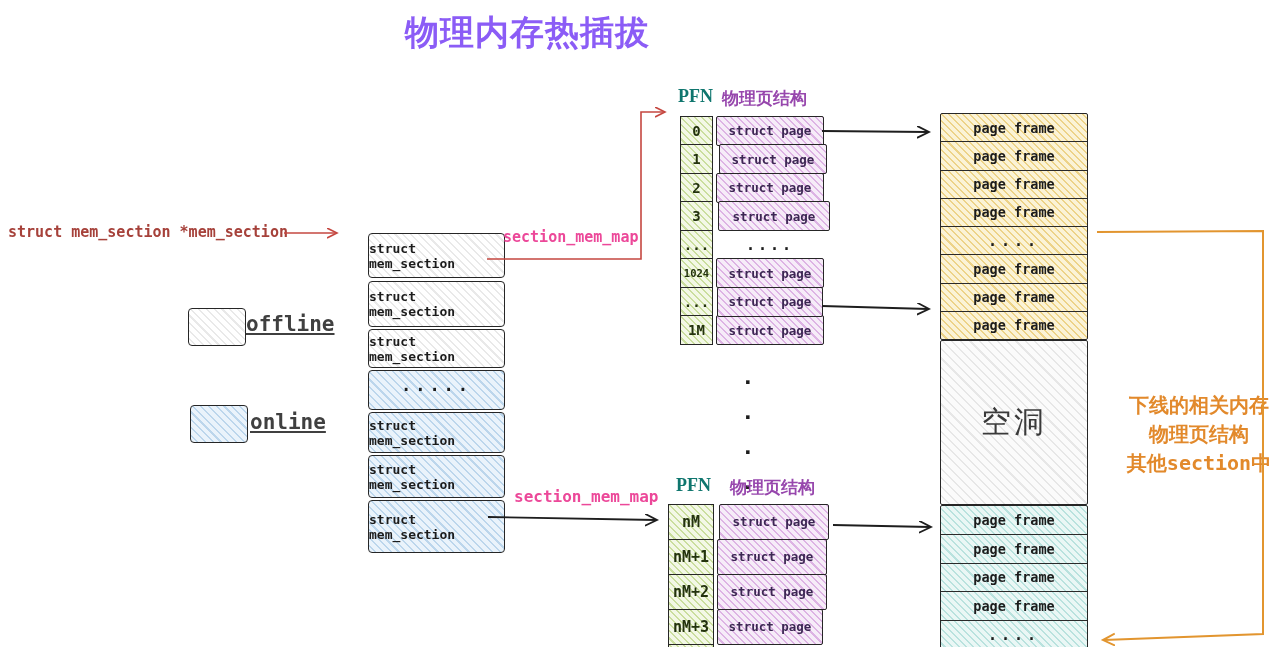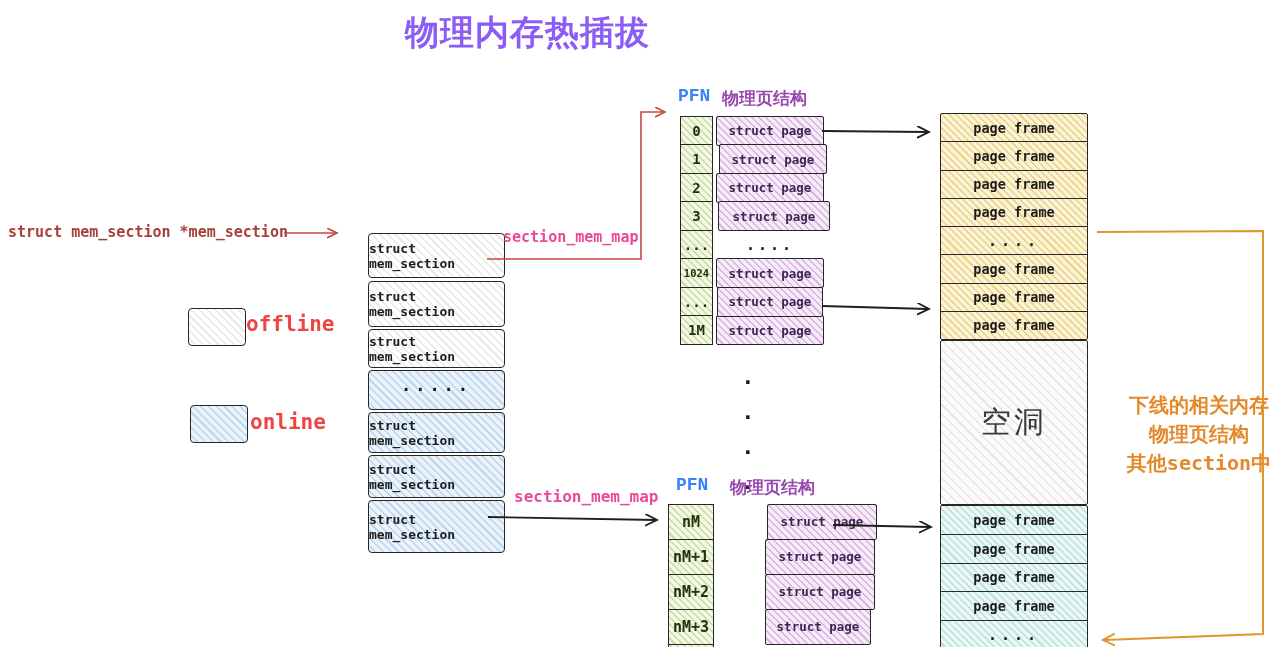--- a/index.html
+++ b/index.html
@@ -21,41 +21,41 @@
 
   
   .title{left:405px;top:10px;width:280px;font-size:34px;font-weight:bold;color:#8b5cf6;
          letter-spacing:1px;white-space:nowrap;}
   .code{font-family:"DejaVu Sans Mono",monospace;font-weight:bold;}
   .ptr-label{left:8px;top:223px;font-size:15px;color:#a6413a;white-space:nowrap;}
   .map-label{font-size:15px;color:#ec4899;white-space:nowrap;}
 
   
   .leg-box{width:58px;height:38px;}
-  .leg-text{font-size:21px;color:#ef4444;}
+  .leg-text{font-size:21px;color:#404040;text-decoration:underline;}
 
   
   .mem{left:348px;width:137px;font-size:13px;color:#1c1c1c;}
   .mem span{font-family:"DejaVu Sans Mono",monospace;font-weight:bold;}
   .mem.dots span{font-size:17px;letter-spacing:4px;}
 
   
-  .pfn-hdr{font-family:Liberation Mono, monospace;font-weight:bold;font-size:18px;color:#3b82f6;}
+  .pfn-hdr{font-family:Liberation Serif, serif;font-weight:bold;font-size:18px;color:#0f766e;}
   .page-hdr{font-size:17px;font-weight:bold;color:#9747ad;}
   .ptable{display:flex;flex-direction:column;}
   .prow{display:flex;align-items:stretch;}
   .pfn-cell{border:1.4px solid #262626;box-sizing:border-box;margin-top:-1.4px;
             display:flex;align-items:center;justify-content:center;
             font-family:"DejaVu Sans Mono",monospace;font-weight:bold;font-size:14px;color:#23320e;}
   .pagebox{border:1.6px solid #262626;border-radius:2px;box-sizing:border-box;margin-top:-1.4px;
            display:flex;align-items:center;justify-content:center;
            font-family:"DejaVu Sans Mono",monospace;font-weight:bold;font-size:12.5px;color:#3c2753;}
   .pagebox.nobox{border-color:transparent;background:none;color:#1c1c1c;font-size:15px;letter-spacing:3px;}
   .ptop .prow{height:28.5px;}
-  .pbot .prow{height:35px;gap:48px;}
+  .pbot .prow{height:35px;}
   .ptop .pfn-cell{width:33px;}
   .ptop .pagebox{width:108px;margin-left:3px;}
   .pbot .pfn-cell{width:46px;font-size:15px;}
   .pbot .pagebox{width:110px;margin-left:3px;}
   .ptop .prow:nth-child(6) .pfn-cell{font-size:10.5px;}
   .ptop .prow:nth-child(2) .pagebox{transform:translateX(3px);}
   .ptop .prow:nth-child(4) .pagebox{transform:translateX(2px);width:112px;}
   .ptop .prow:nth-child(7) .pagebox{transform:translateX(1px);width:106px;}
   .pbot .prow:nth-child(1) .pagebox{transform:translateX(2px);}
   .pbot .prow:nth-child(4) .pagebox{width:106px;}

